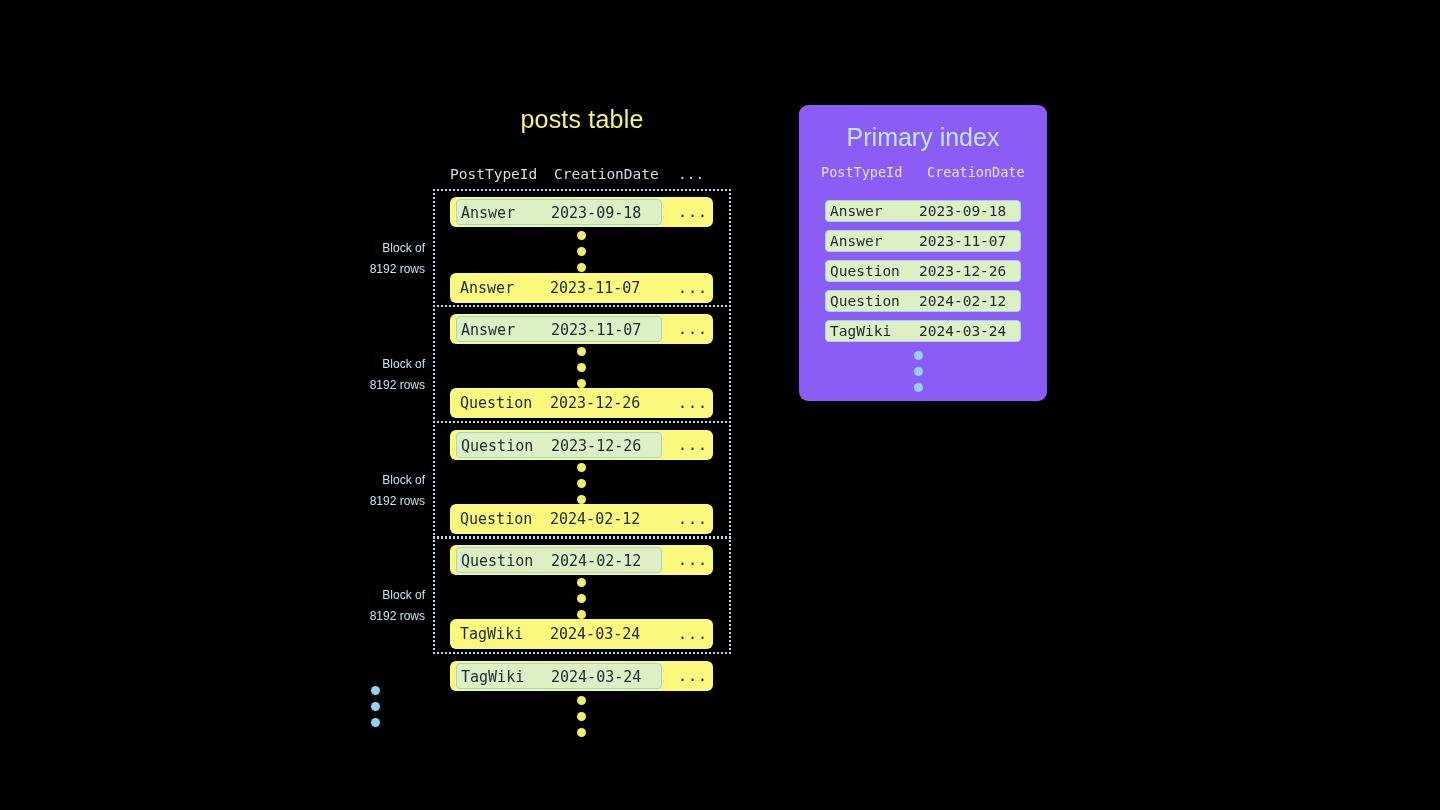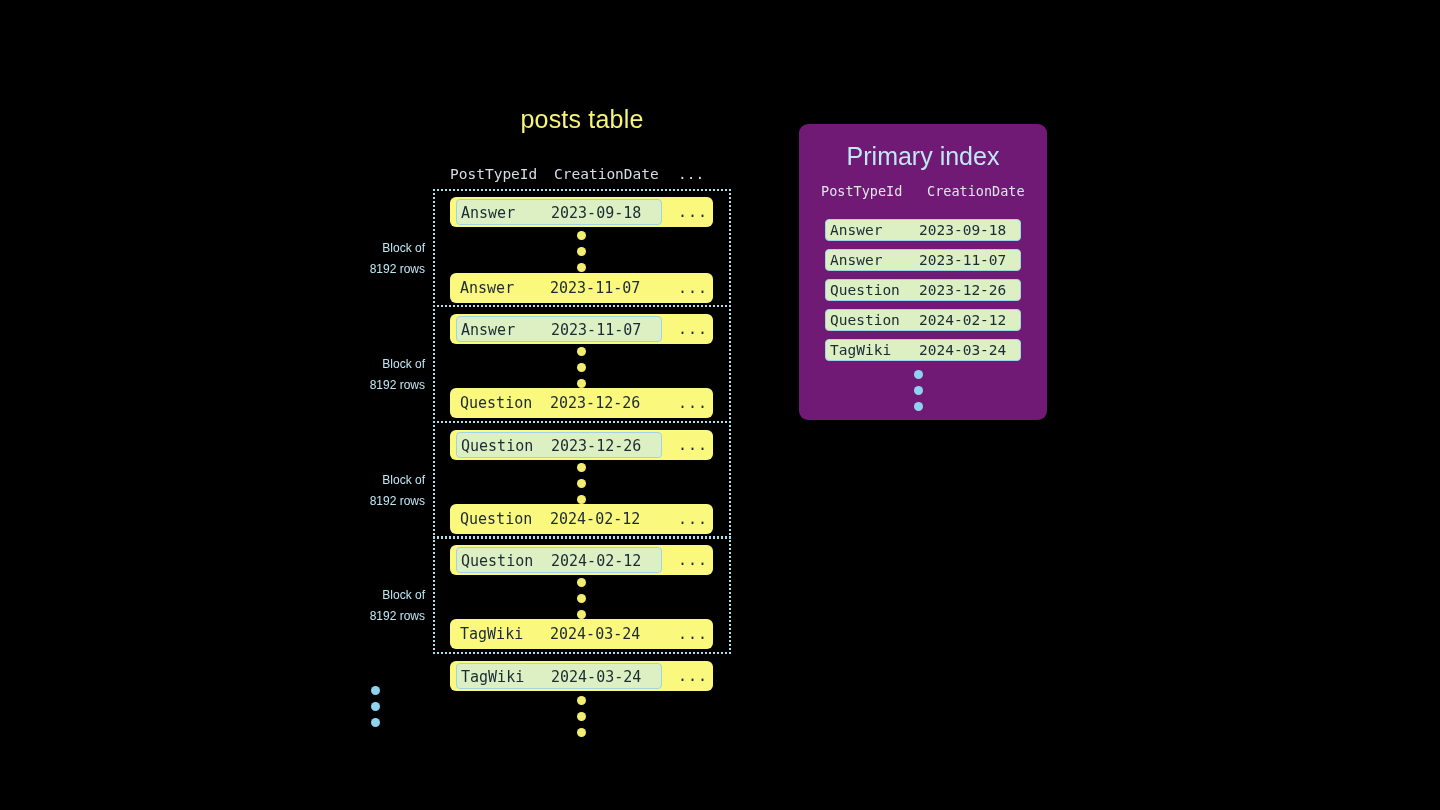--- a/index.html
+++ b/index.html
@@ -118,24 +118,24 @@
     border-radius: 50%;
     margin-bottom: 7px;
   }
   .vdots.yellow i { background: #f3ef6e; }
   .vdots.blue i   { background: #8fd3ee; }
 
   
   .index-panel {
     position: absolute;
     left: 799px;
-    top: 124px;
+    top: 105px;
     width: 248px;
     height: 296px;
-    background: #701a75;
+    background: #8b5cf6;
     border-radius: 9px;
   }
   .index-title {
     position: absolute;
     left: 0;
     top: 18px;
     width: 100%;
     text-align: center;
     font-size: 25px;
     color: #bfe8f5;

